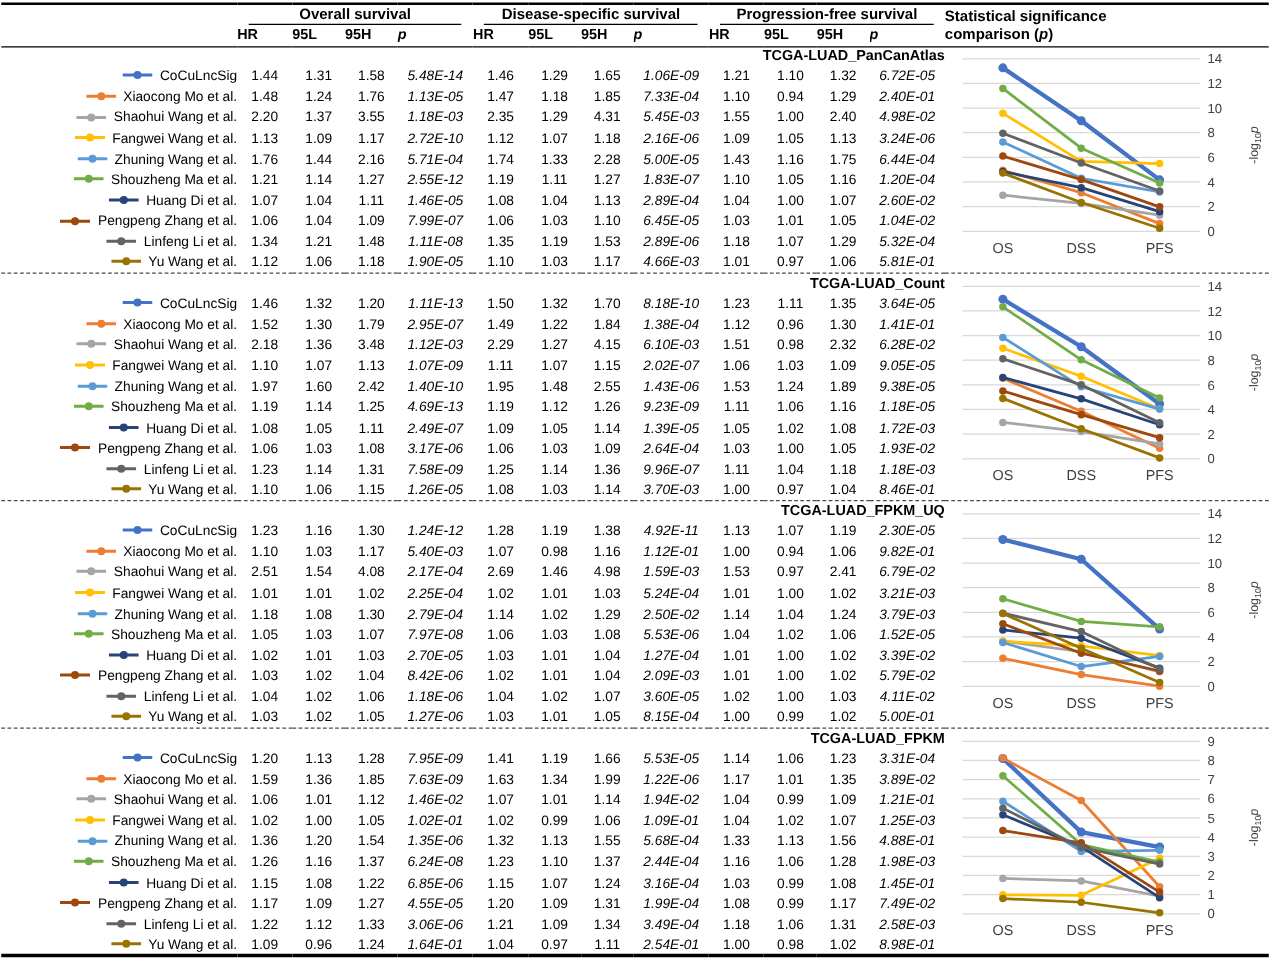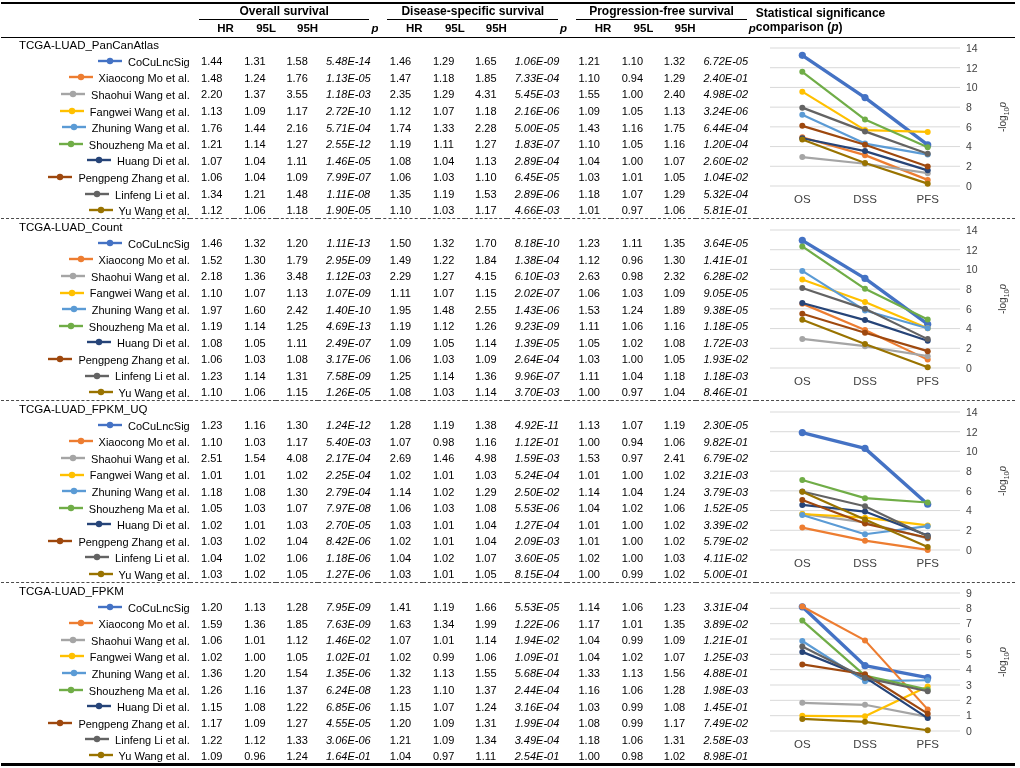--- a/index.html
+++ b/index.html
@@ -6,28 +6,28 @@
   body{font-family:"Liberation Sans","DejaVu Sans",sans-serif;color:#000;}
   .page{width:1018px;margin:0 auto;background:#fff;}
   table{border-collapse:collapse;table-layout:fixed;width:1014px;
         border-top:2px solid #000;border-bottom:3px solid #000;margin-top:2px;}
   th,td{padding:0;font-size:11px;white-space:nowrap;overflow:hidden;}
   thead th{font-weight:bold;}
   thead tr{height:17px;}
   .grp{vertical-align:bottom;}
   .grp-u{border-bottom:1.6px solid #000;margin:0 9px;text-align:center;
          font-size:12px;line-height:15px;font-weight:bold;}
-  .subh{text-align:right;border-bottom:1.6px solid #000;font-size:11.5px;}
+  .subh{text-align:left;border-bottom:1.6px solid #000;font-size:11.5px;}
   .subh.phead{font-style:italic;}
   .lblh{border-bottom:1.6px solid #000;}
   .chart-h{border-bottom:1.6px solid #000;text-align:left;font-size:12px;
            line-height:14px;vertical-align:middle;}
   tbody tr{height:16.6px;}
   tbody tr.sec-row{height:16px;}
-  .sec-td{font-weight:normal;font-size:11.5px;text-align:left;padding-left:18px;}
+  .sec-td{font-weight:bold;font-size:11.5px;text-align:right;padding-left:18px;}
   .dashed > td{border-top:1.2px dashed #4a4a4a;}
   .lbl-cell{text-align:right;}
   .marker{display:inline-block;vertical-align:middle;margin:0 6px 2px 7px;}
   .lbl-text{vertical-align:middle;}
   .num{text-align:center;}
   .pval{font-style:italic;text-align:center;}
   .chart-cell{vertical-align:middle;text-align:center;}
   svg text{font-family:"Liberation Sans","DejaVu Sans",sans-serif;}
 </style>
 </head>
@@ -415,21 +415,21 @@
           <td class="pval">3.64E-05</td>
         </tr>
         <tr>
           <td class="lbl-cell"><svg width="24" height="8" class="marker">
               <line x1="0" y1="4" x2="24" y2="4" stroke="#ED7D31" stroke-width="2.4"></line>
               <circle cx="12" cy="4" r="3.2" fill="#ED7D31"></circle>
             </svg><span class="lbl-text">Xiaocong Mo et al.</span></td>
           <td class="num">1.52</td>
           <td class="num">1.30</td>
           <td class="num">1.79</td>
-          <td class="pval">2.95E-09</td>
+          <td class="pval">2.95E-07</td>
           <td class="num">1.49</td>
           <td class="num">1.22</td>
           <td class="num">1.84</td>
           <td class="pval">1.38E-04</td>
           <td class="num">1.12</td>
           <td class="num">0.96</td>
           <td class="num">1.30</td>
           <td class="pval">1.41E-01</td>
         </tr>
         <tr>
@@ -438,21 +438,21 @@
               <circle cx="12" cy="4" r="3.2" fill="#A5A5A5"></circle>
             </svg><span class="lbl-text">Shaohui Wang et al.</span></td>
           <td class="num">2.18</td>
           <td class="num">1.36</td>
           <td class="num">3.48</td>
           <td class="pval">1.12E-03</td>
           <td class="num">2.29</td>
           <td class="num">1.27</td>
           <td class="num">4.15</td>
           <td class="pval">6.10E-03</td>
-          <td class="num">2.63</td>
+          <td class="num">1.51</td>
           <td class="num">0.98</td>
           <td class="num">2.32</td>
           <td class="pval">6.28E-02</td>
         </tr>
         <tr>
           <td class="lbl-cell"><svg width="24" height="8" class="marker">
               <line x1="0" y1="4" x2="24" y2="4" stroke="#FFC000" stroke-width="2.4"></line>
               <circle cx="12" cy="4" r="3.2" fill="#FFC000"></circle>
             </svg><span class="lbl-text">Fangwei Wang et al.</span></td>
           <td class="num">1.10</td>

